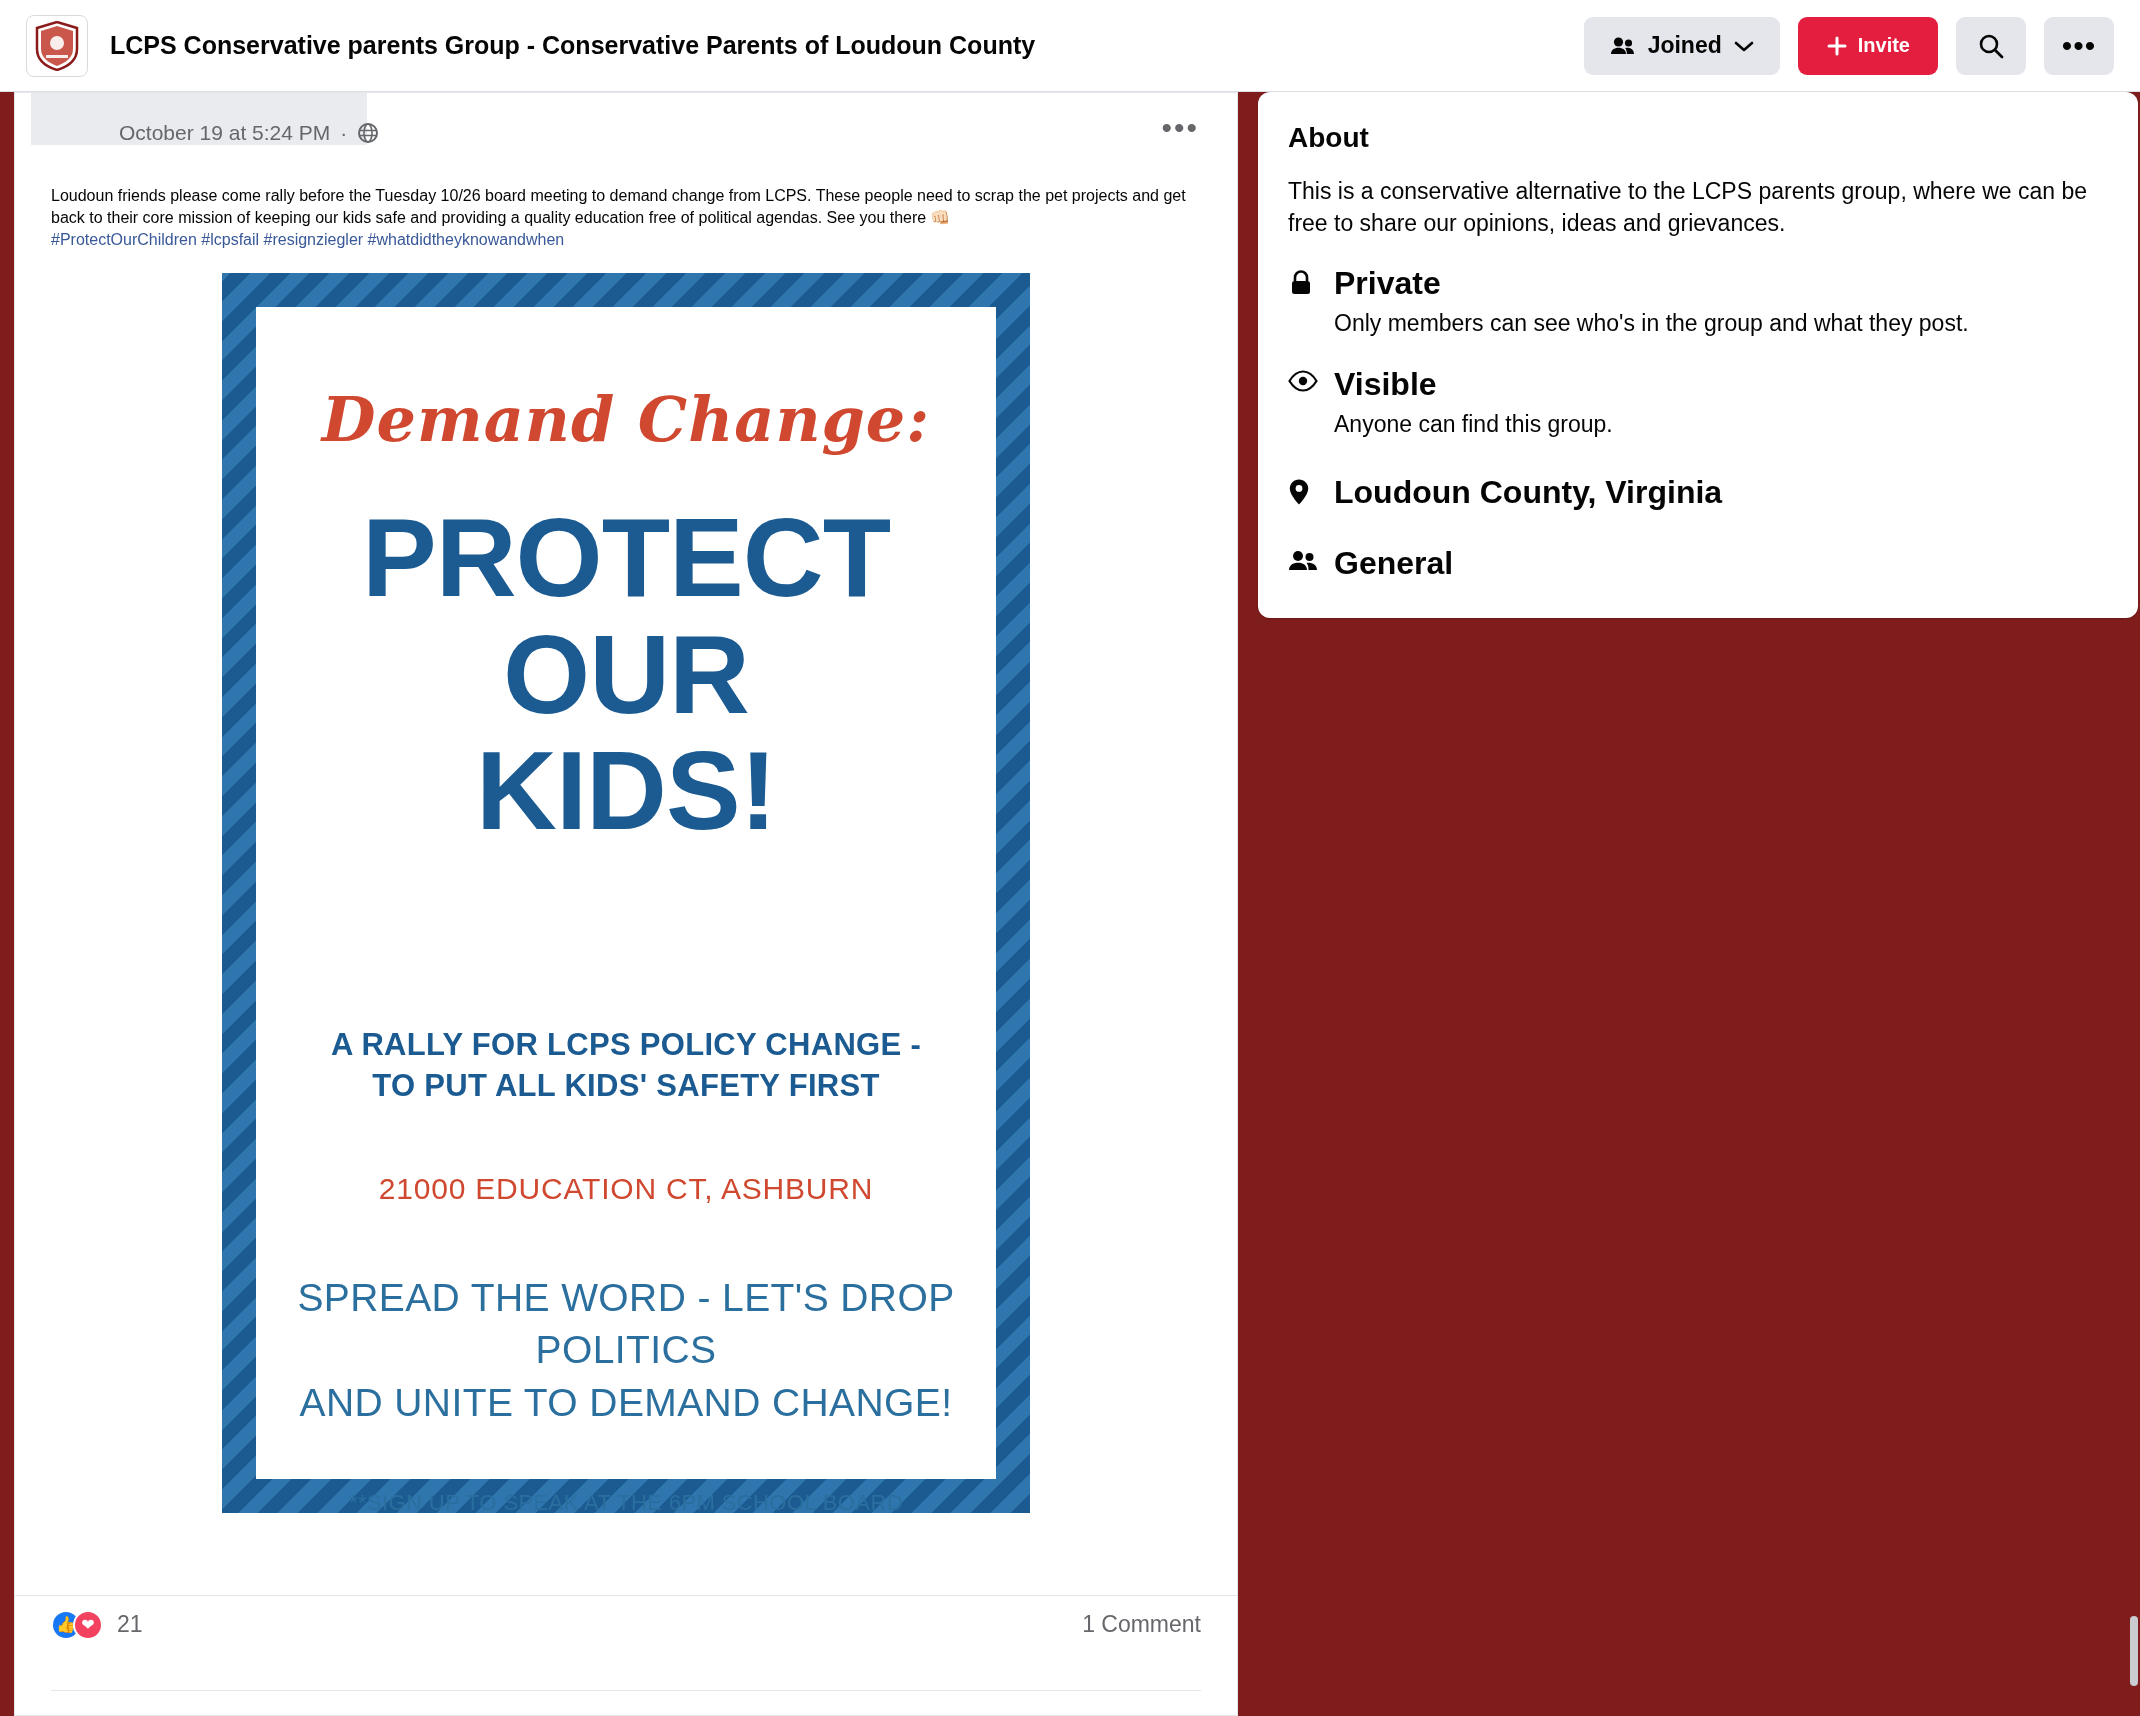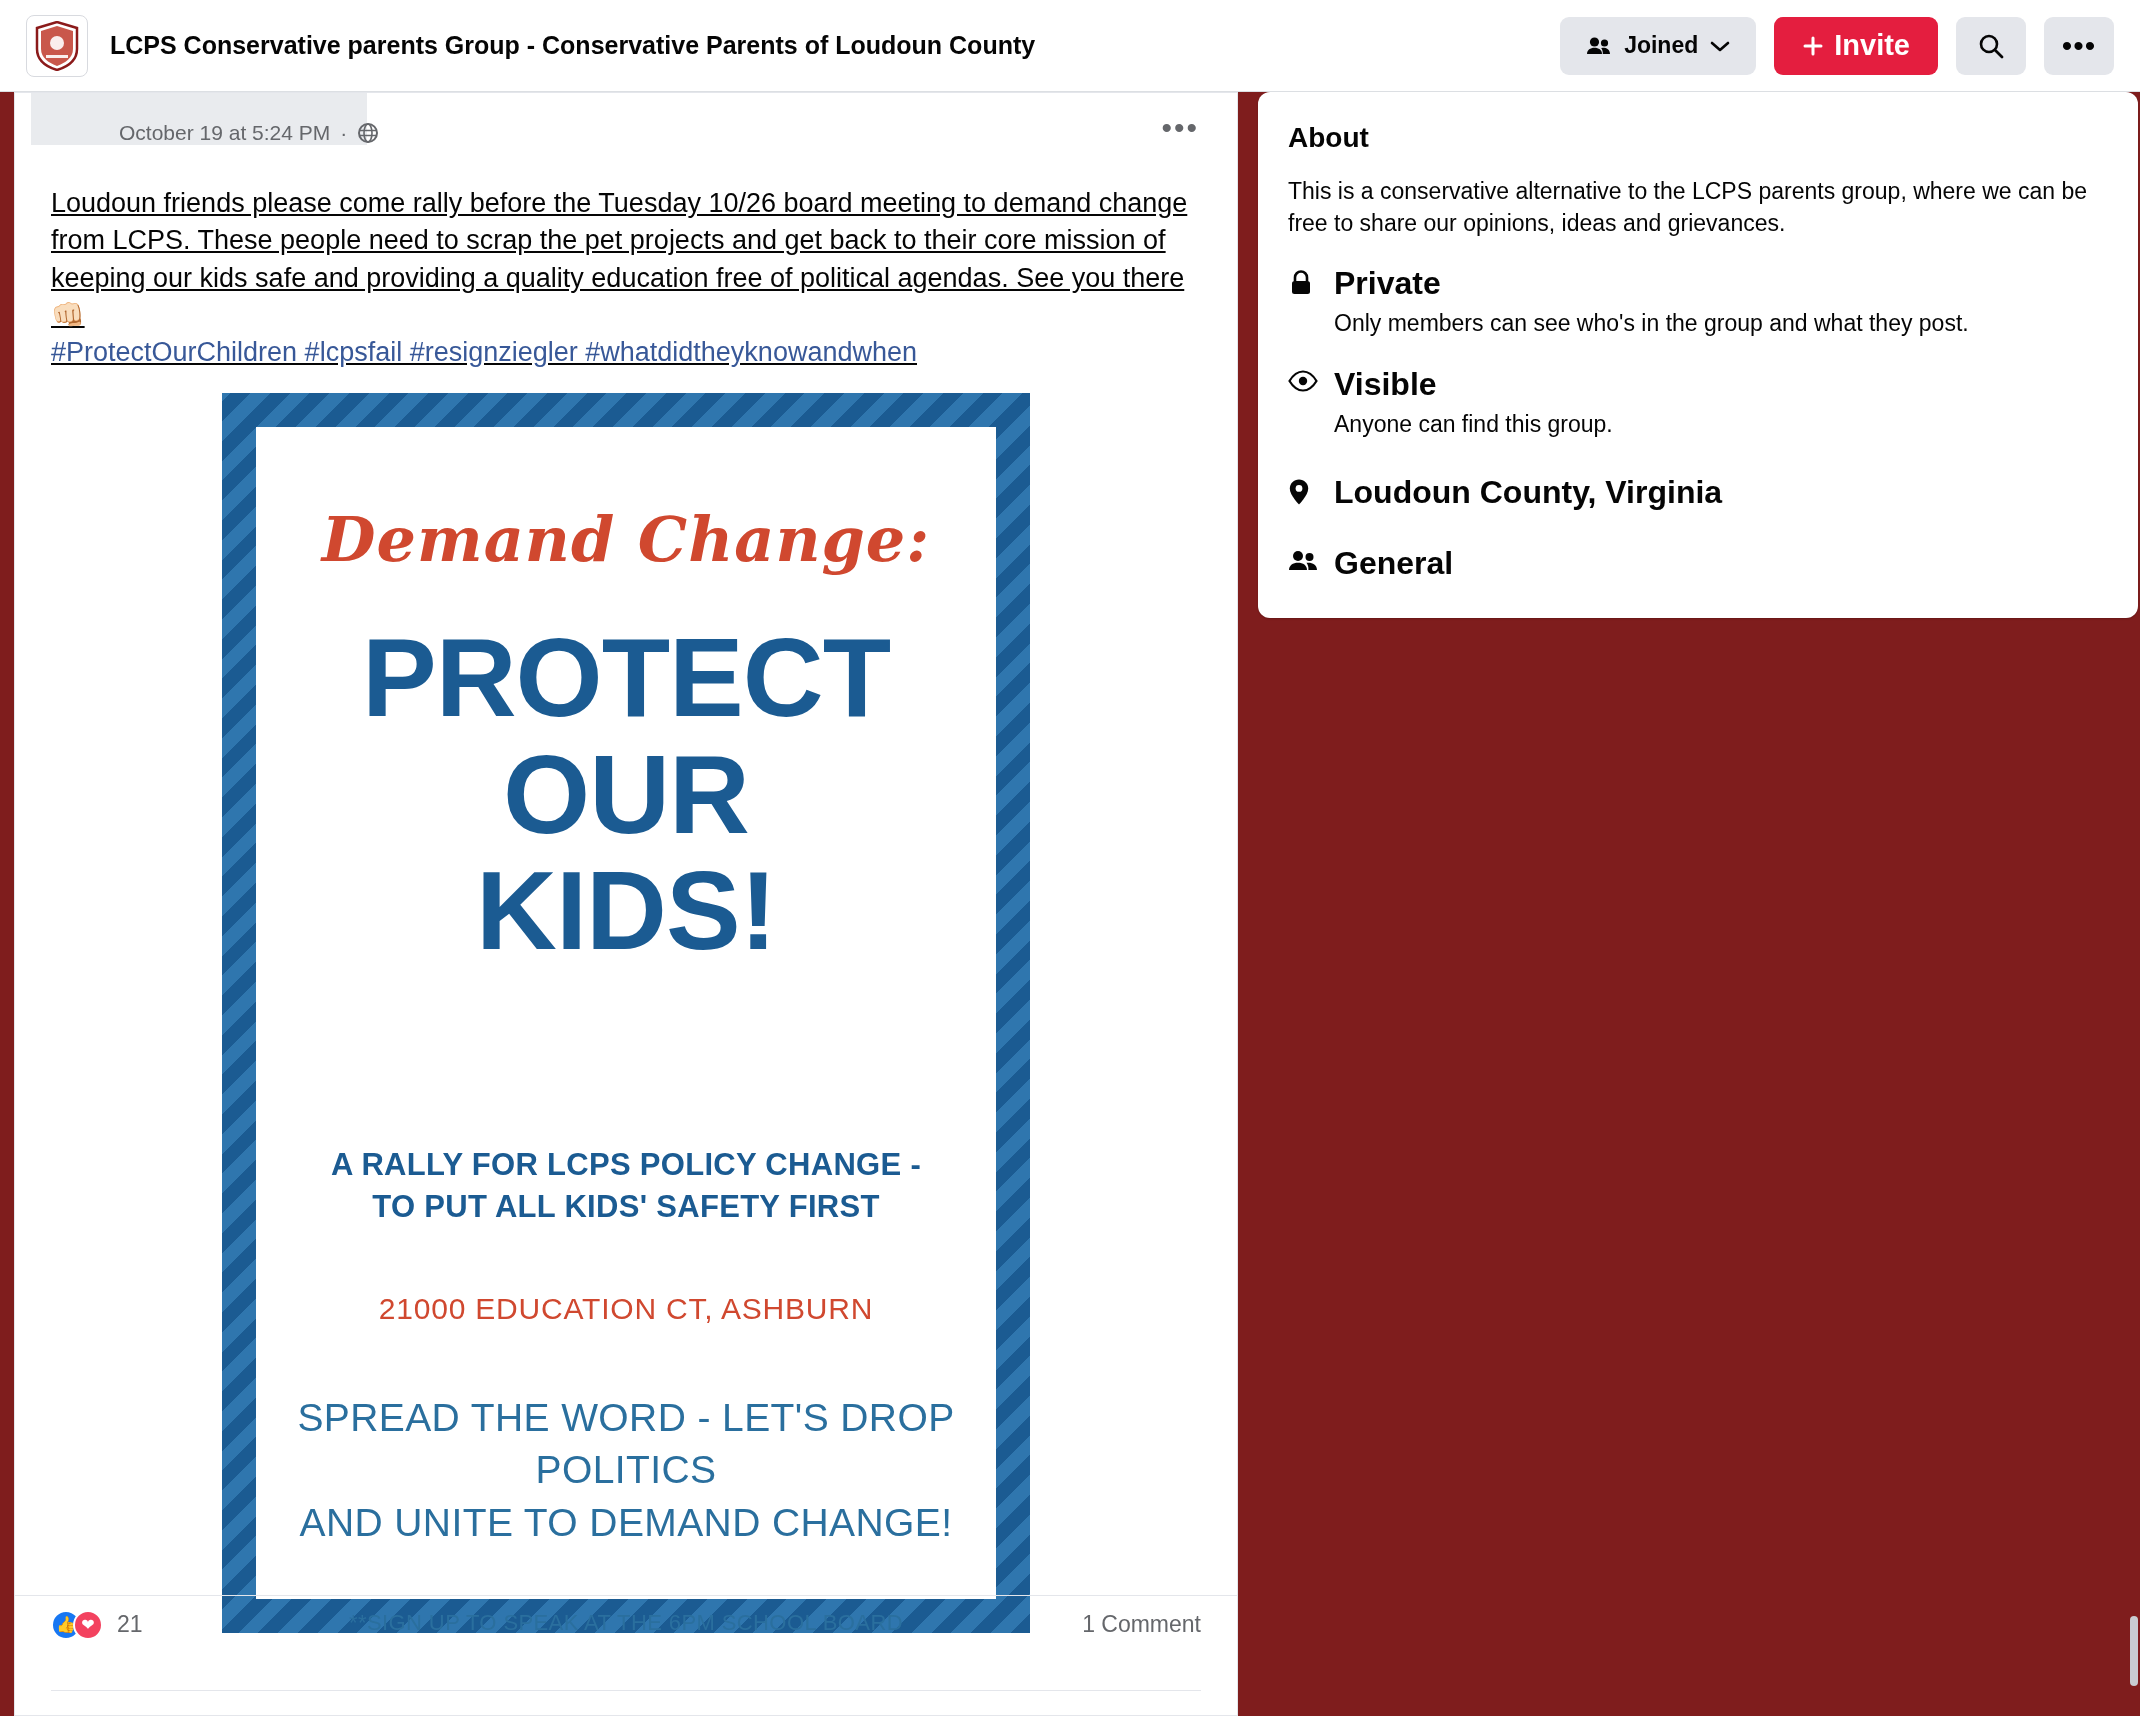--- a/index.html
+++ b/index.html
@@ -43,21 +43,21 @@
     display: flex; align-items: center; justify-content: center;
     border-radius: 9px; border: none; cursor: pointer;
     font-family: "Liberation Sans", sans-serif;
   }
   .btn-joined {
     height: 58px; padding: 0 26px; background: #e4e6eb; color: #050505;
     font-size: 23px; font-weight: bold; gap: 12px;
   }
   .btn-invite {
     height: 58px; padding: 0 28px; background: #e41e3f; color: #ffffff;
-    font-size: 29px; font-weight: bold; gap: 10px;
+    font-size: 20px; font-weight: bold; gap: 10px;
   }
   .btn-square {
     width: 70px; height: 58px; background: #e4e6eb; color: #050505;
   }
   .dots-glyph { font-size: 30px; line-height: 1; letter-spacing: 1px; color:#050505; }
 
   
   .stage {
     position: absolute; top: 92px; left: 0; width: 2140px; height: 1624px;
     background: #7f1d1d;
@@ -82,21 +82,21 @@
     font-size: 21px; color: #65676b;
     display: flex; align-items: center; gap: 10px;
   }
   .globe-icon { display: inline-block; vertical-align: middle; }
   .post-menu {
     position: absolute; top: 18px; right: 38px;
     font-size: 30px; color: #65676b; letter-spacing: 2px; cursor: pointer;
   }
   .post-text {
     padding: 0 36px 0 36px;
-    font-size: 27px; line-height: 1.38; color: #050505; text-decoration: underline;
+    font-size: 16px; line-height: 1.38; color: #050505;
   }
   .post-text .hashtags { color: #385898; }
   .post-image-wrap {
     margin-top: 22px;
     width: 100%; height: 1240px;
     background: #ffffff;
     display: flex; justify-content: center; align-items: flex-start;
     overflow: hidden;
   }
 

